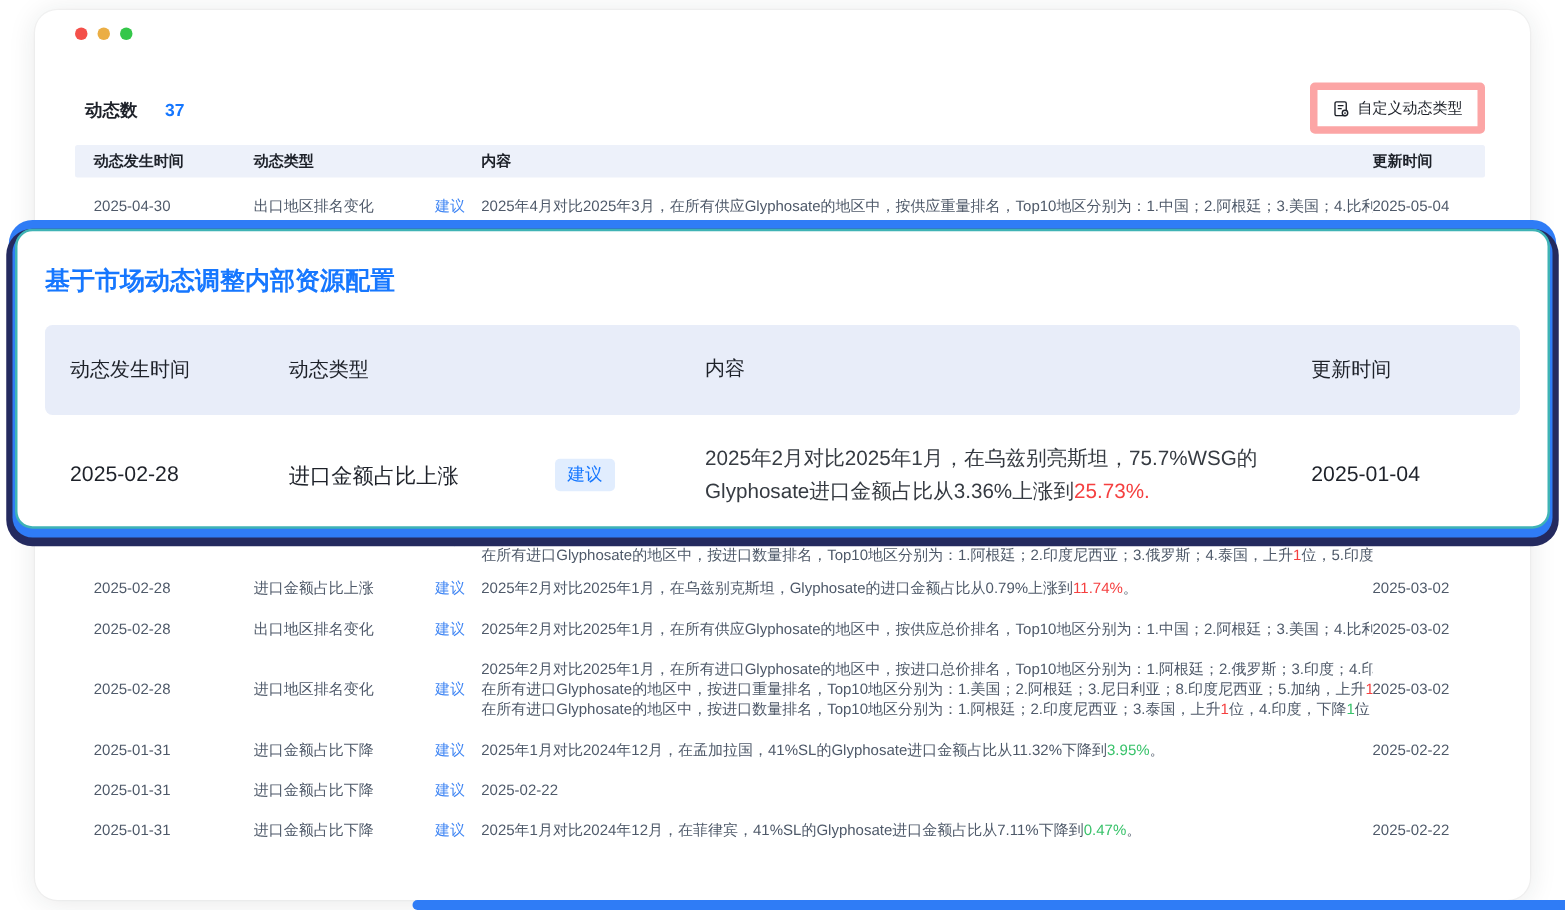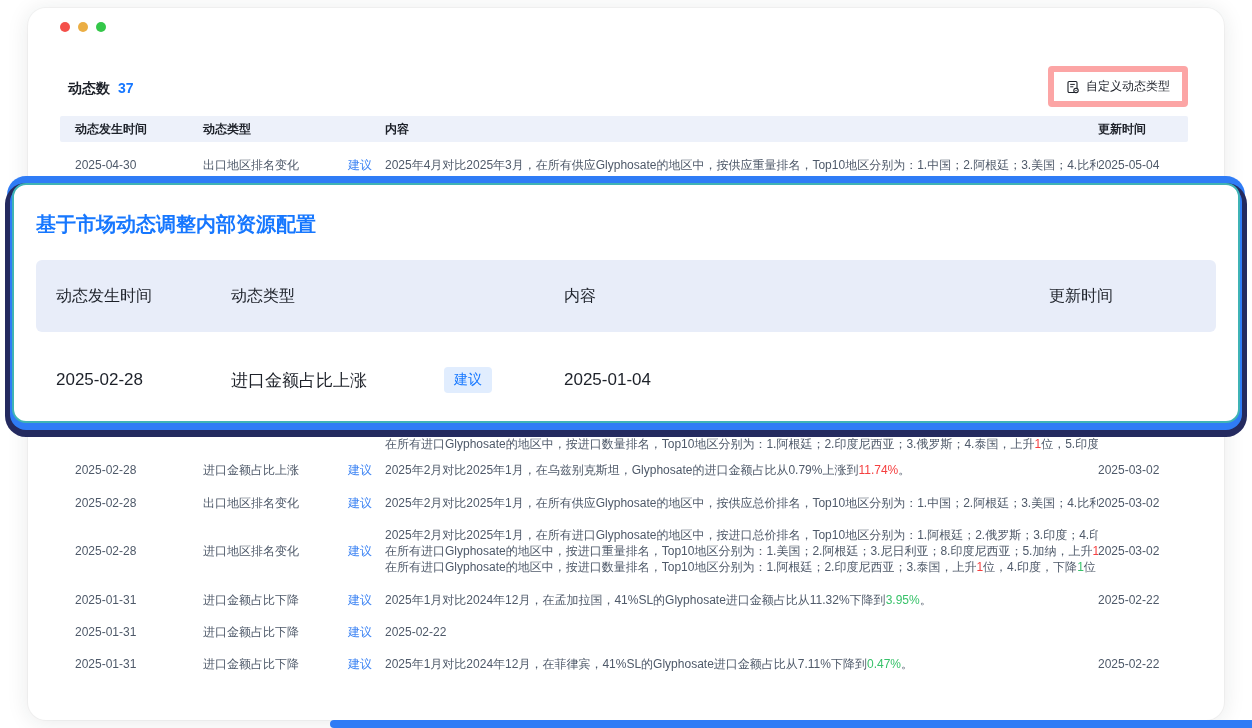--- a/index.html
+++ b/index.html
@@ -28,21 +28,21 @@
     position:absolute;
     left:28px; top:8px; right:28px; bottom:8px;
     background:#fff;
     border-radius:18px;
     box-shadow:0 2px 22px rgba(31,35,41,.10), 0 0 0 1px rgba(31,35,41,.03);
   }
   .traffic{position:absolute;left:32px;top:14px;display:flex;gap:8px;}
   .traffic span{width:10px;height:10px;border-radius:50%;display:inline-block;}
   
   .count-line{position:absolute;left:40px;top:72px;font-size:14px;font-weight:700;}
-  .count-line .num{color:var(--accent);margin-left:8px;}
+  .count-line .num{color:var(--accent);margin-left:22px;}
   .custom-btn{
     position:absolute;right:36px;top:58px;
     display:flex;align-items:center;gap:6px;
     font-size:12px;color:#1D2129;
     border:6px solid #fca5a5;border-radius:4px;
     padding:6px 12px;background:#fff;cursor:pointer;
   }
   .custom-btn svg{display:block;}
   
   .table{
@@ -243,18 +243,19 @@
     <div class="o-header">
       <div class="o-date">动态发生时间</div>
       <div class="o-type" style="width:333px">动态类型</div>
       <div class="o-content" style="color:var(--ink);font-size:16px;">内容</div>
       <div class="o-updated">更新时间</div>
     </div>
     <div class="o-row">
       <div class="o-date">2025-02-28</div>
       <div class="o-type">进口金额占比上涨</div>
       <div class="o-tag"><span class="pill">建议</span></div>
+      <div class="o-content"><span>2025年2月对比2025年1月，在乌兹别亮斯坦，75.7%WSG的Glyphosate进口金额占比从3.36%上涨到</span><span class="seg-red">25.73%.</span></div>
       <div class="o-updated">2025-01-04</div>
     </div>
   </div>
 </div>
 
 <div class="bottom-bar"></div>
 
 </body></html>

